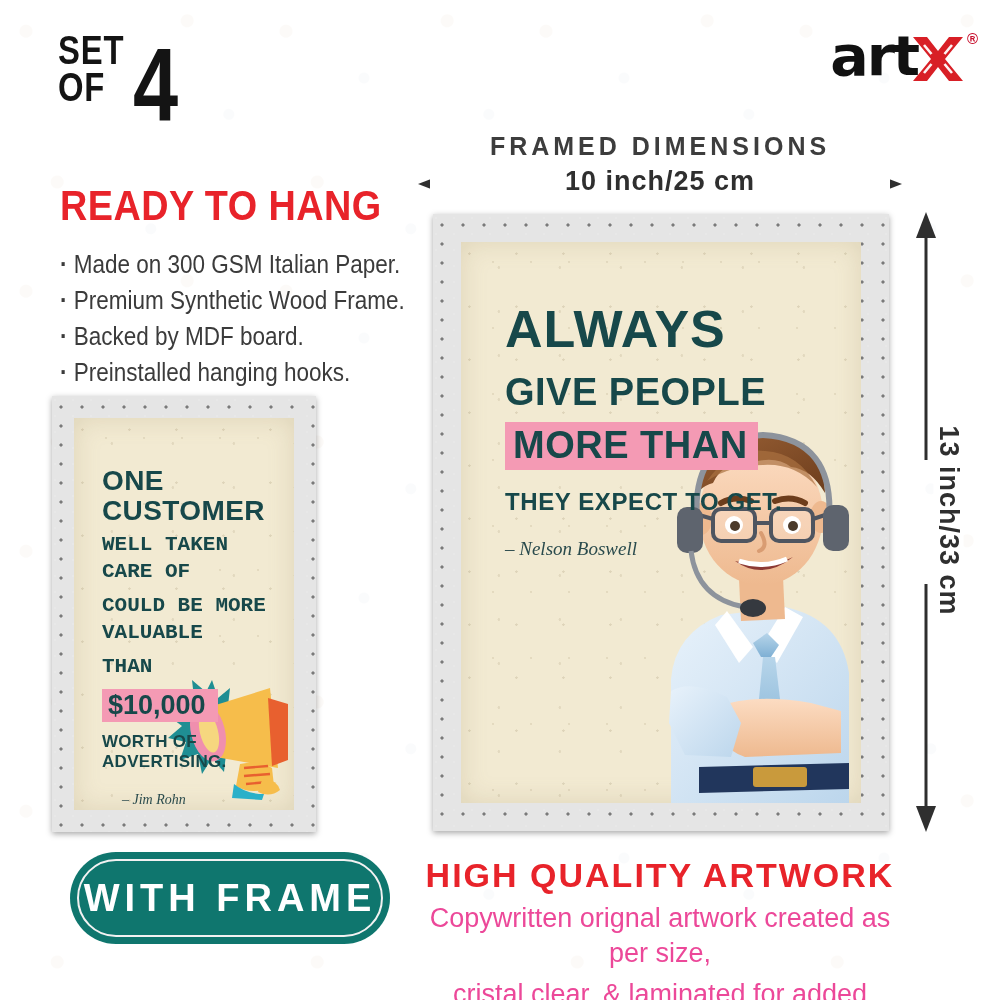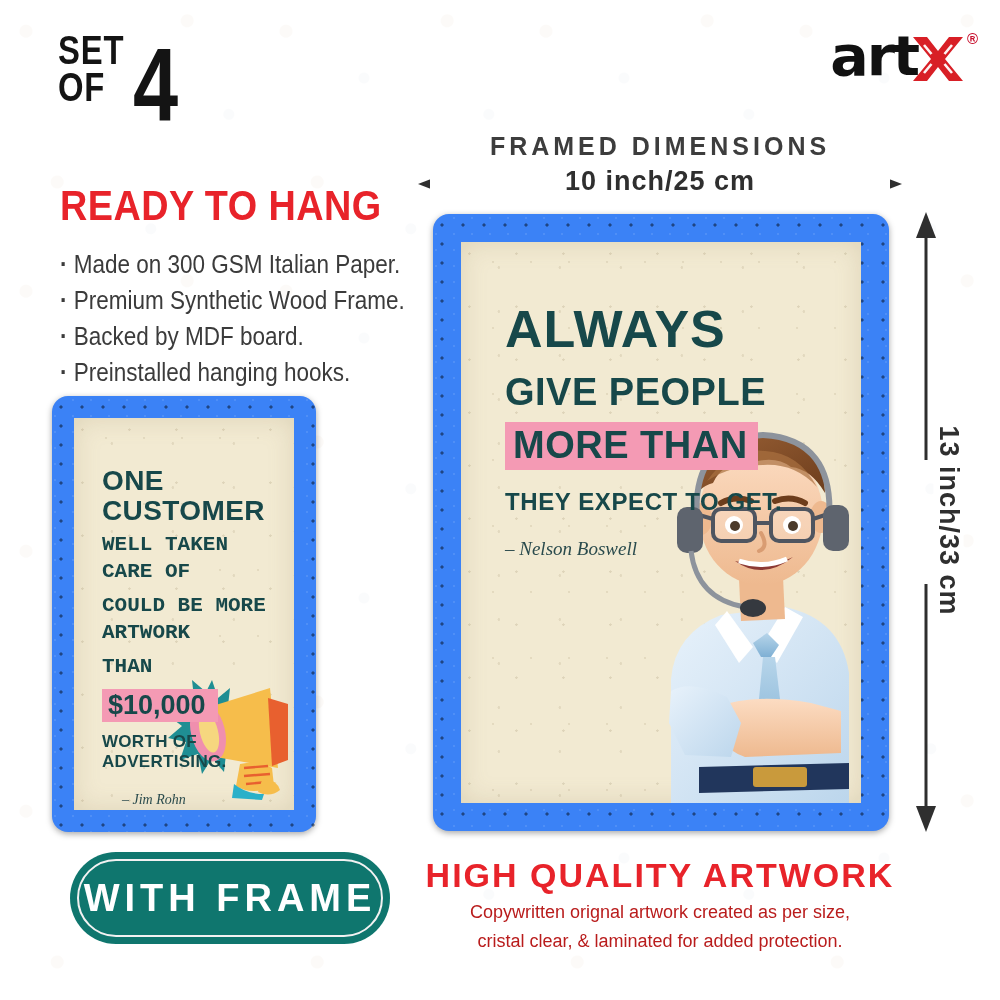--- a/index.html
+++ b/index.html
@@ -93,23 +93,22 @@
     transform:rotate(90deg); transform-origin:center center;
     text-align:center;
     font-family:"Liberation Sans Narrow","Liberation Sans",sans-serif;
     font-weight:700; font-size:27px; letter-spacing:1px; color:#2f2f2f;
   }
   #dimh span{ background:#fff; padding:0 10px; }
 
   
   .frame{
     position:absolute; z-index:3;
-    background:#3b82f6;
+    background:#e5e5e5;
     box-shadow:0 2px 6px rgba(0,0,0,.35);
-    border-radius:16px;
   }
   .frame::before{
     content:""; position:absolute; inset:0; pointer-events:none;
     background-image:
       radial-gradient(circle at 3px 4px, rgba(255,255,255,.12) 0 1px, transparent 1.6px),
       radial-gradient(circle at 9px 11px, rgba(0,0,0,.55) 0 1.2px, transparent 2px),
       radial-gradient(circle at 15px 6px, rgba(255,255,255,.07) 0 1px, transparent 1.6px);
     background-size:18px 16px, 21px 19px, 13px 15px;
     opacity:.85;
   }
@@ -209,21 +208,21 @@
   }
 
   
   #hq{ left:420px; top:856px; width:480px; text-align:center; }
   #hq .head{
     font-family:"Liberation Sans Narrow","Liberation Sans",sans-serif;
     font-weight:700; font-size:34px; color:#e8232a; letter-spacing:2px;
   }
   #hq .sub{
     font-family:"Liberation Sans Narrow","Liberation Sans",sans-serif;
-    font-size:18px; color:#b91c1c; line-height:1.3; margin-top:6px;
+    font-size:27px; color:#ec4899; line-height:1.3; margin-top:6px;
   }
 </style>
 </head>
 <body>
 
 <div id="watermark"></div>
 
 <div id="setof" class="layer">
   <div class="stack">
     <div class="w">SET</div>
@@ -388,21 +387,21 @@
         <path d="M96 100 L120 98 M96 108 L122 106 M98 116 L120 114" stroke="#e8602f" stroke-width="2.4" fill="none"></path>
 
         <path d="M114 112 Q128 110 132 122 Q122 130 110 124 Z" fill="#f6bd4b"></path>
 
         <path d="M86 116 Q98 126 116 126 L114 132 L84 130 Z" fill="#2ab0c9"></path>
       </svg>
 
       <div id="smallText">
         <div class="l1">ONE CUSTOMER</div>
         <div class="l2">WELL TAKEN CARE OF</div>
-        <div class="l2">COULD BE MORE ARTWORK</div>
+        <div class="l2">COULD BE MORE VALUABLE</div>
         <div class="l2">THAN</div>
         <div class="l3wrap">
           <span class="l3">$10,000</span>
         </div>
         <div class="l4">WORTH OF ADVERTISING.</div>
         <div class="attr">– Jim Rohn</div>
       </div>
 
     </div>
   </div>

